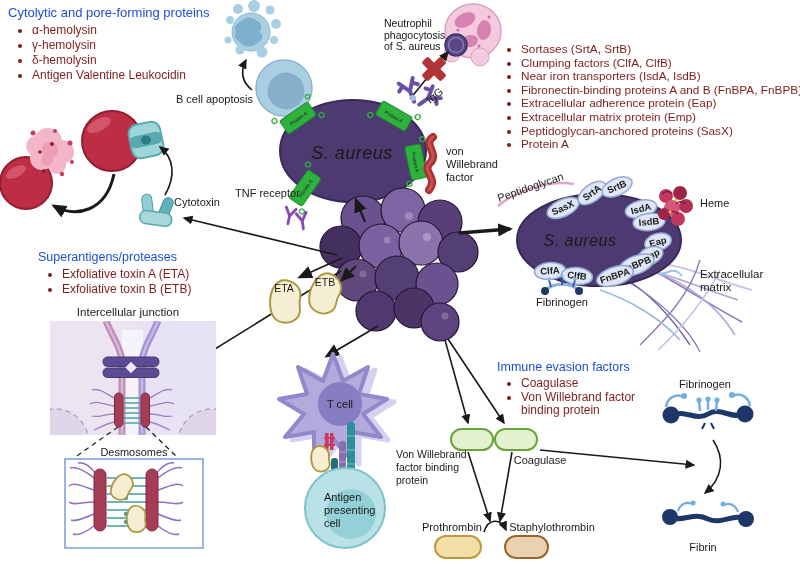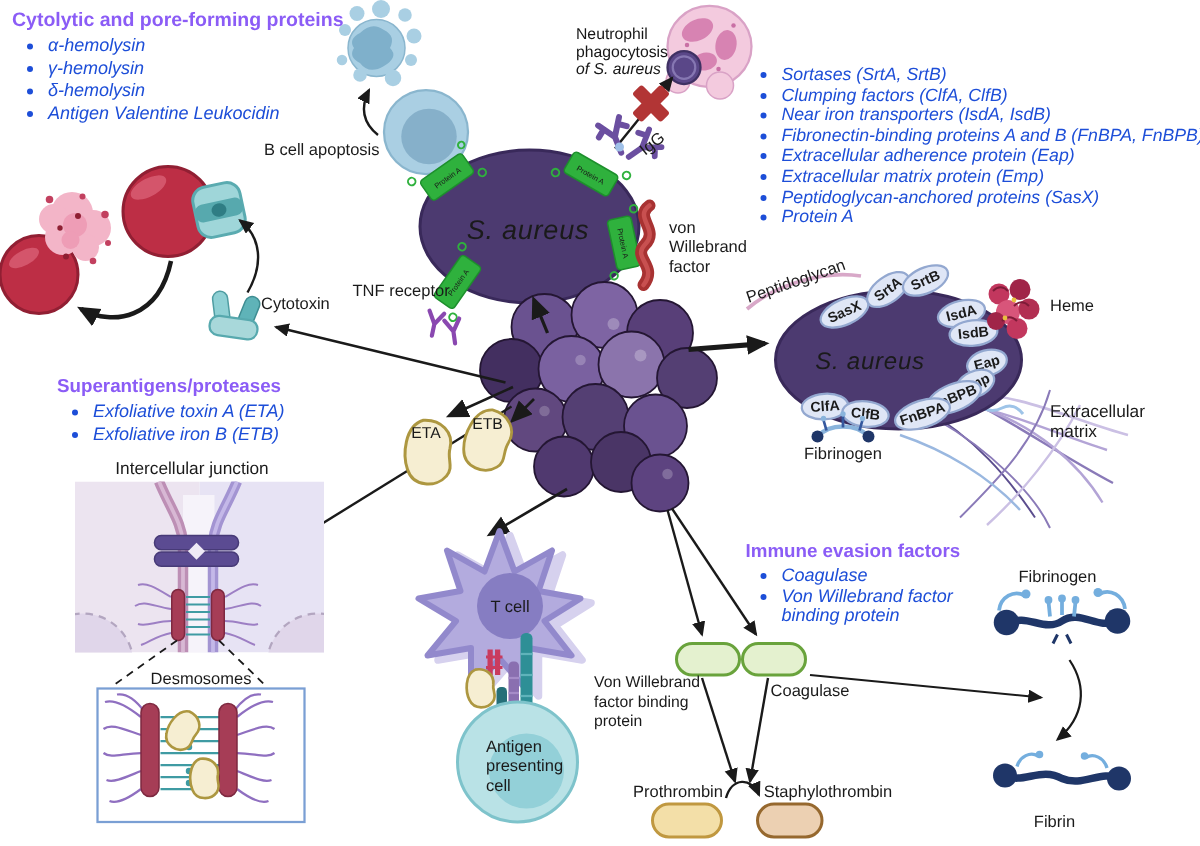--- a/index.html
+++ b/index.html
@@ -1,33 +1,33 @@
 <!DOCTYPE html>
 <html><head>
 <meta charset="utf-8">
 <style>
   html,body{margin:0;padding:0;background:#fff;}
   .stage{position:relative;width:800px;height:564px;background:#ffffff;
          font-family:"Liberation Sans",sans-serif;color:#161616;overflow:hidden;}
   .stage svg{position:absolute;left:0;top:0;}
   svg text{font-family:"Liberation Sans",sans-serif;fill:#1a1a1a;}
   .blk{position:absolute;}
-  .b-title{font-weight:bold;font-size:12.5px;line-height:14px;margin:0;color:#8b5cf6;}
+  .b-title{font-weight:normal;font-size:12.5px;line-height:14px;margin:0;color:#1d4ed8;}
   .blk ul{list-style:disc;margin:3px 0 0 0;padding-left:24px;}
-  .blk li{font-size:12px;line-height:15px;color:#1d4ed8;font-style:italic;}
+  .blk li{font-size:12px;line-height:15px;color:#7f1d1d;}
   .blk.nowrap li{white-space:nowrap;}
   .blk-cytolytic{left:8px;top:6px;width:250px;}
   .blk-cytolytic .b-title{font-size:13px;}
   .blk-cellwall{left:497px;top:40px;width:300px;}
   .blk-cellwall li{font-size:11.8px;line-height:13.6px;}
   .blk-superantigens{left:2px;top:250px;width:230px;margin-left:36px;}
   .blk-immune{left:497px;top:360px;width:175px;}
   .blk-immune li{font-size:12px;line-height:13.5px;}
   .blk-neutrophil{left:384px;top:5px;width:110px;font-size:10.5px;line-height:11.5px;margin-top:13px;}
-  .blk-neutrophil .it{font-style:italic;}
+  .blk-neutrophil .it{}
 </style>
 </head>
 <body>
 
 <div class="stage">
 
 <svg width="800" height="564" viewBox="0 0 800 564">
   <defs>
     <marker id="ah" markerUnits="userSpaceOnUse" markerWidth="11" markerHeight="10" refX="8.5" refY="4.5" orient="auto">
       <path d="M0,0 L10,4.5 L0,9 Z" fill="#1a1a1a"></path>
@@ -485,21 +485,21 @@
     <li>Extracellular matrix protein (Emp)</li>
     <li>Peptidoglycan-anchored proteins (SasX)</li>
     <li>Protein A</li>
   </ul>
 </div>
 
 <div class="blk blk-superantigens nowrap">
   <h3 class="b-title">Superantigens/proteases</h3>
   <ul>
     <li>Exfoliative toxin A (ETA)</li>
-    <li>Exfoliative iron B (ETB)</li>
+    <li>Exfoliative toxin B (ETB)</li>
   </ul>
 </div>
 
 <div class="blk blk-immune">
   <h3 class="b-title">Immune evasion factors</h3>
   <ul>
     <li>Coagulase</li>
     <li>Von Willebrand factor binding protein</li>
   </ul>
 </div>

